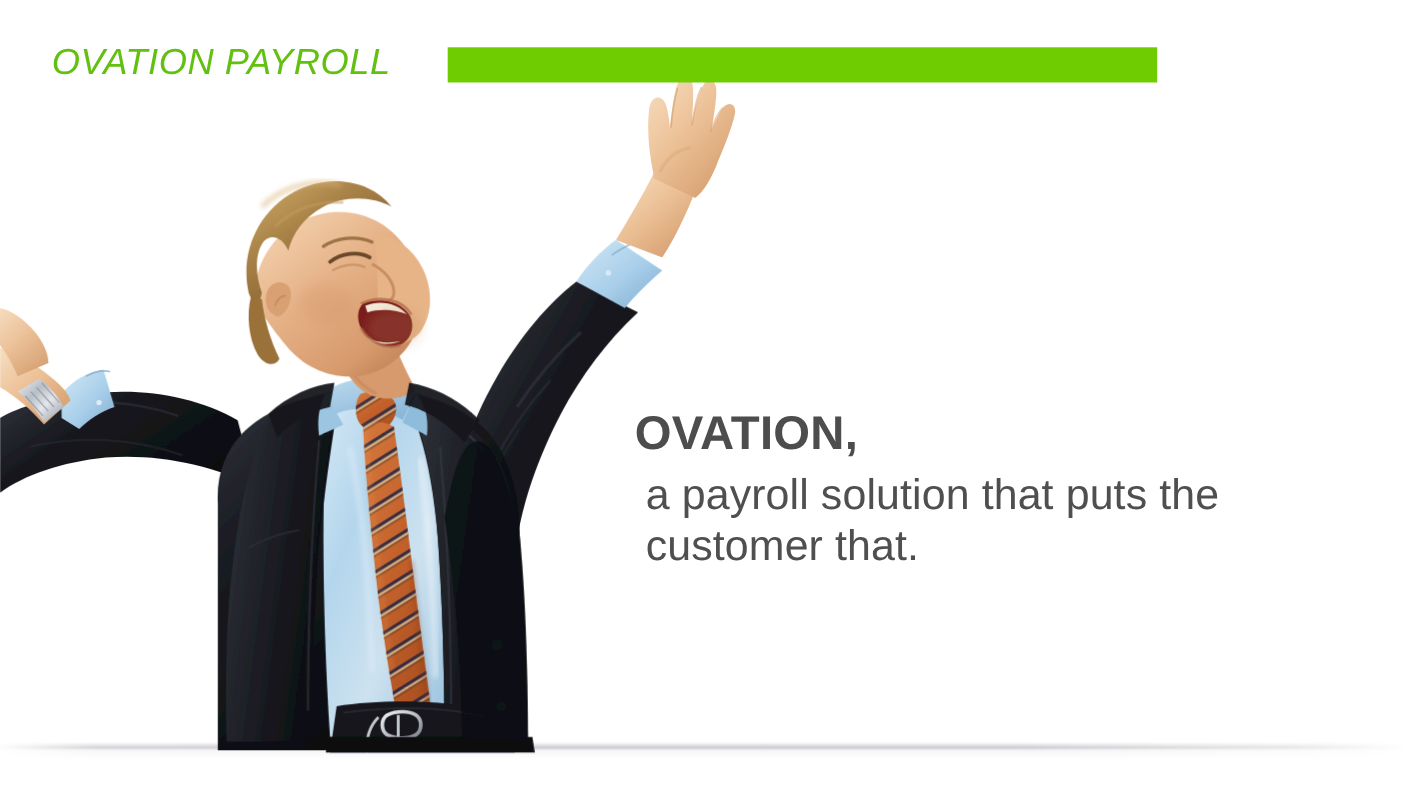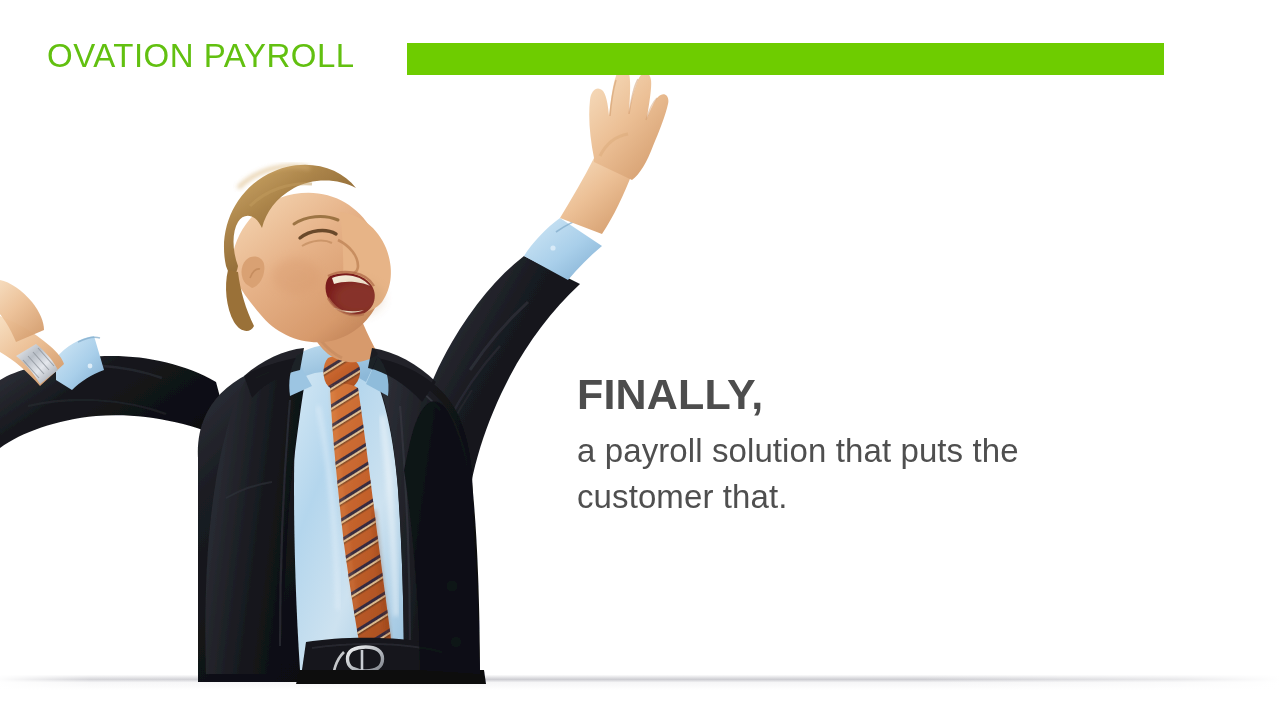--- a/index.html
+++ b/index.html
@@ -19,23 +19,24 @@
     height: 720px;
     background: #ffffff;
     overflow: hidden;
   }
 
   
   #brand-header {
     position: absolute;
     left: 0;
     top: 34px;
-    width: 1164px;
+    width: 1052px;
     height: 46px;
     z-index: 40;
+    font-style: italic;
   }
   #brand-title {
     position: absolute;
     left: 47px;
     top: 0px;
     font-size: 33px;
     line-height: 44px;
     letter-spacing: 0.5px;
     font-weight: 400;
     white-space: nowrap;
@@ -60,27 +61,28 @@
   #headline-primary {
     font-size: 43px;
     line-height: 52px;
     font-weight: 600;
     color: #4d4d4d;
     letter-spacing: 0.2px;
     white-space: nowrap;
     font-family: "Liberation Sans", sans-serif;
   }
   .headline-sub {
-    font-size: 33px;
+    font-size: 39px;
     line-height: 45px;
     font-weight: 300;
     color: #4f4f4f;
     letter-spacing: 0.1px;
     white-space: nowrap;
     font-family: "Liberation Sans", sans-serif;
+    margin-left: 10px;
   }
   #headline-sub-1 { margin-top: 8px; }
   #headline-sub-2 { margin-top: 1px; }
 
   
   #floor-shadow {
     position: absolute;
     left: 0;
     top: 668px;
     width: 1280px;
@@ -403,18 +405,18 @@
       </g>
     </svg>
   </div>
 
   <div id="brand-header">
     <div id="brand-title" style="color:#62c010;">OVATION PAYROLL</div>
     <div id="brand-bar" style="background:#6ecc00;"></div>
   </div>
 
   <div id="headline-block">
-    <div id="headline-primary" style="color: rgb(77, 77, 77);">FINALLY,</div>
+    <div id="headline-primary" style="color: rgb(77, 77, 77);">OVATION,</div>
     <div id="headline-sub-1" class="headline-sub" style="color: rgb(79, 79, 79);">a payroll solution that puts the</div>
     <div id="headline-sub-2" class="headline-sub" style="color: rgb(79, 79, 79);">customer that.</div>
   </div>
 
 </div>
 
 </body></html>

